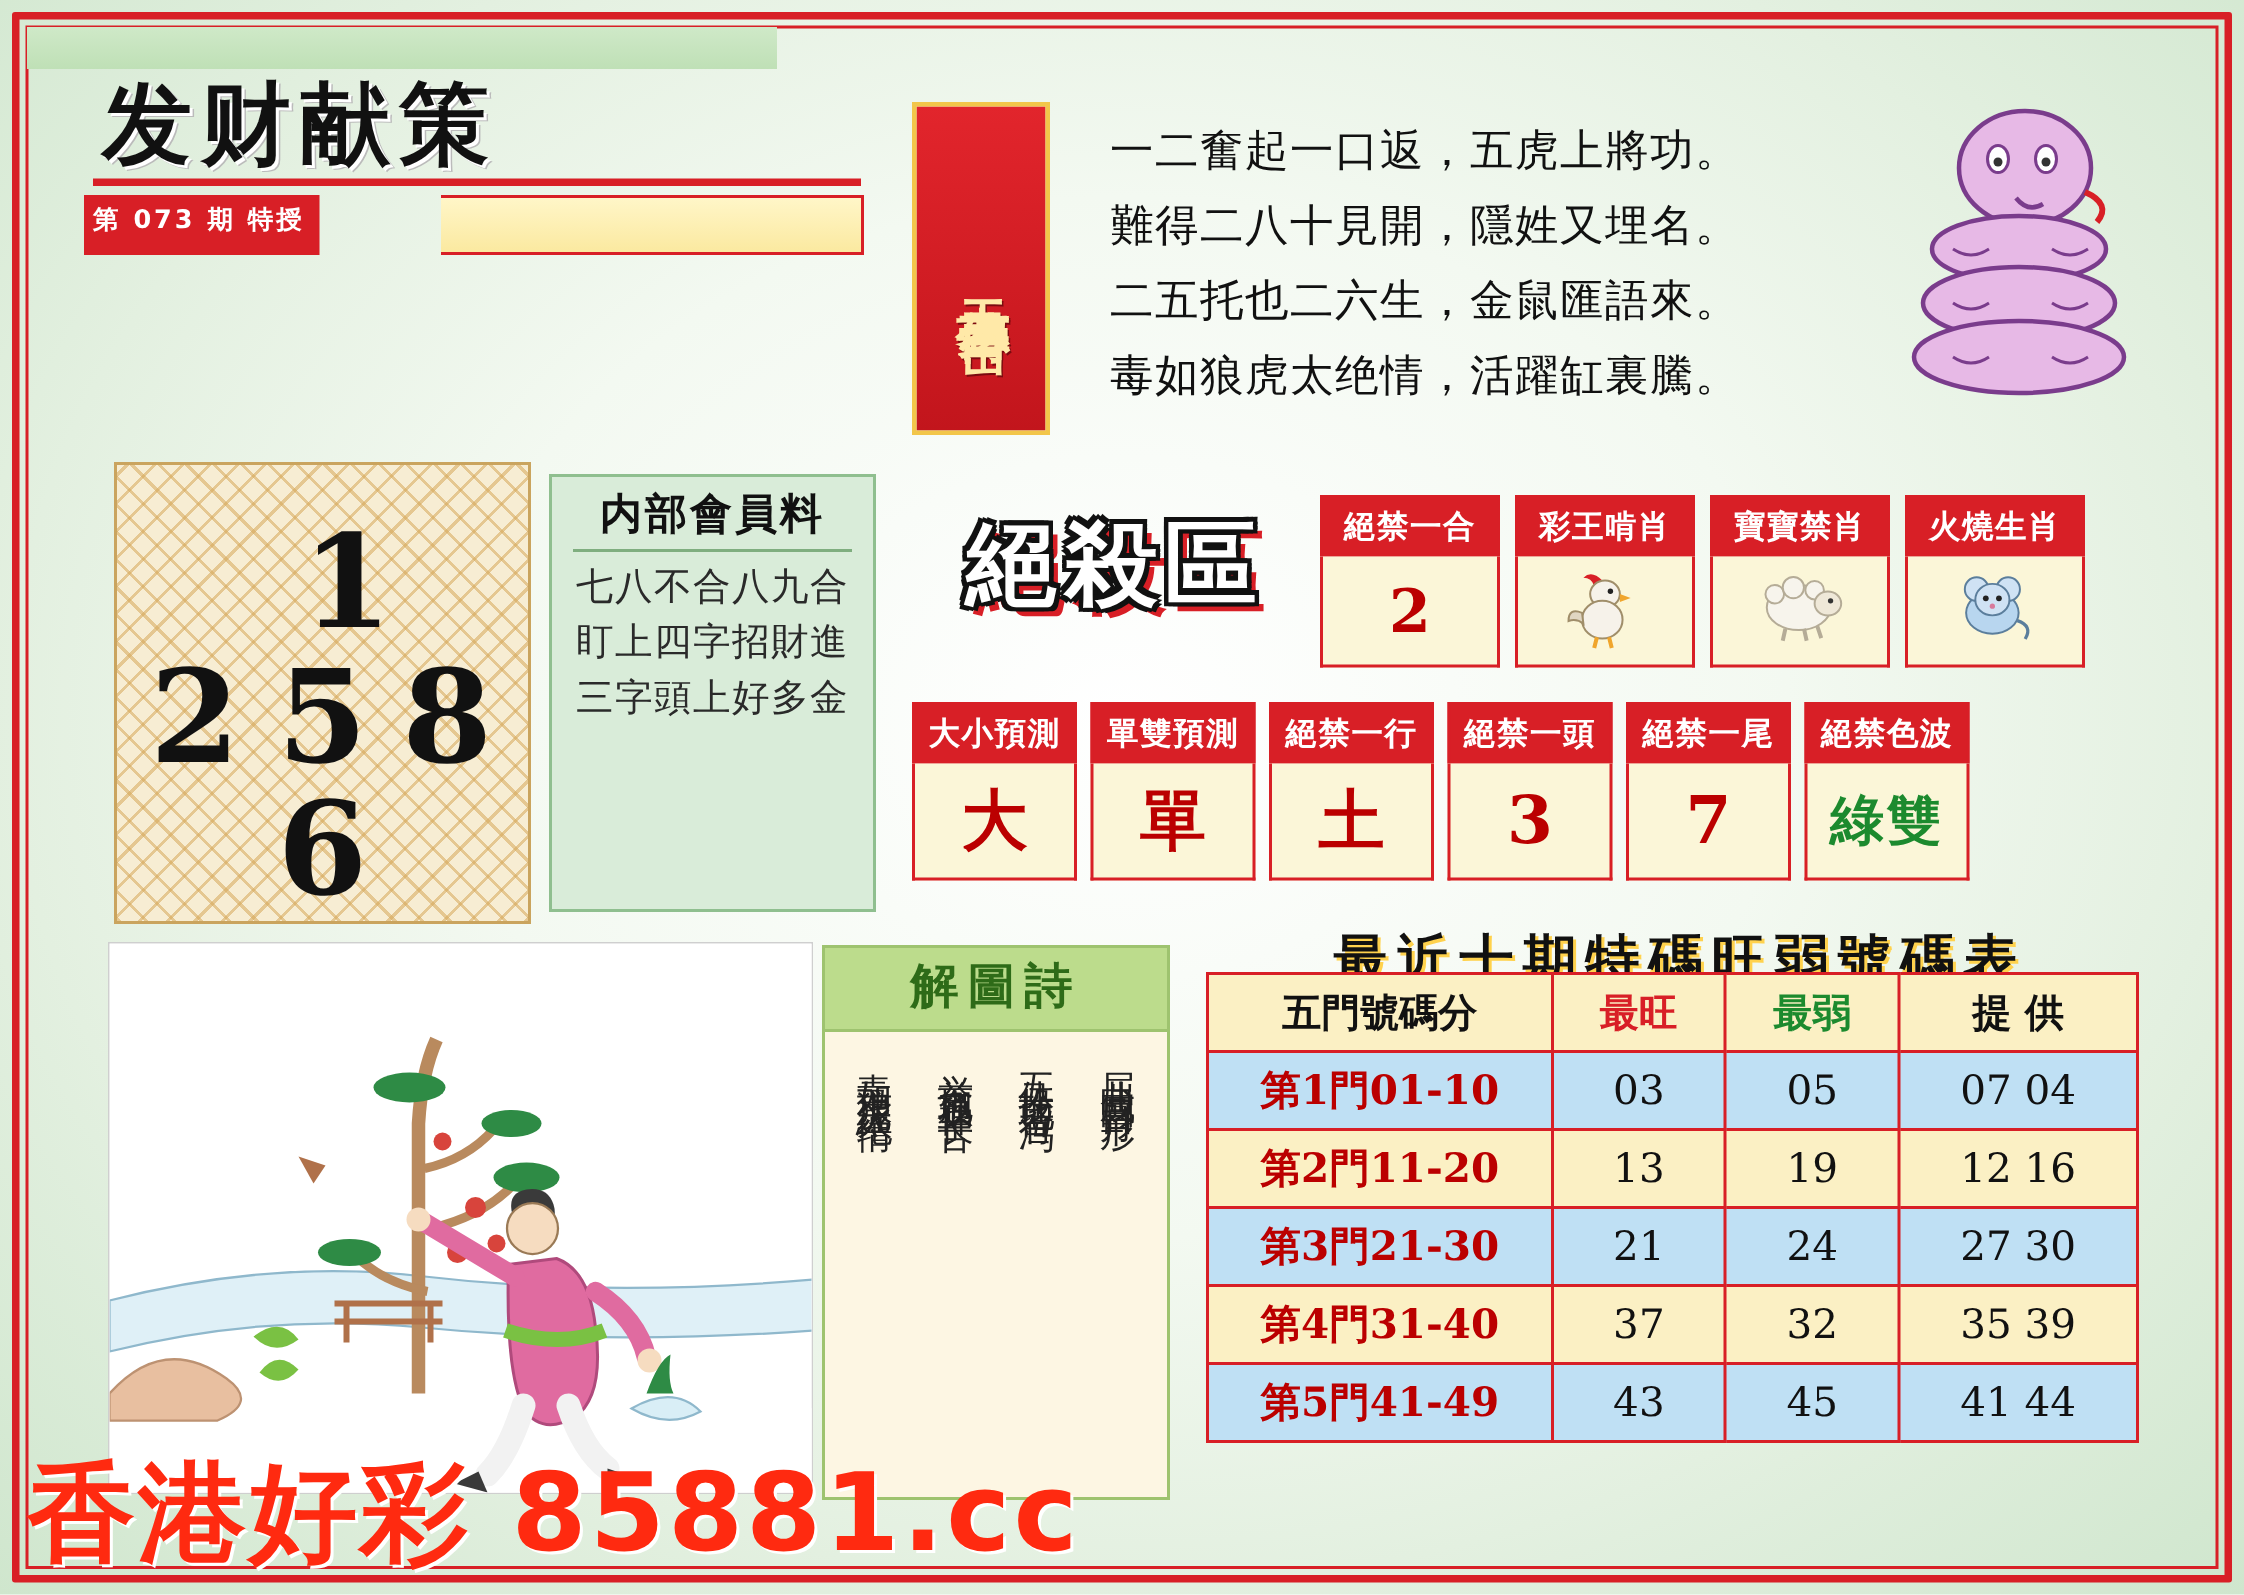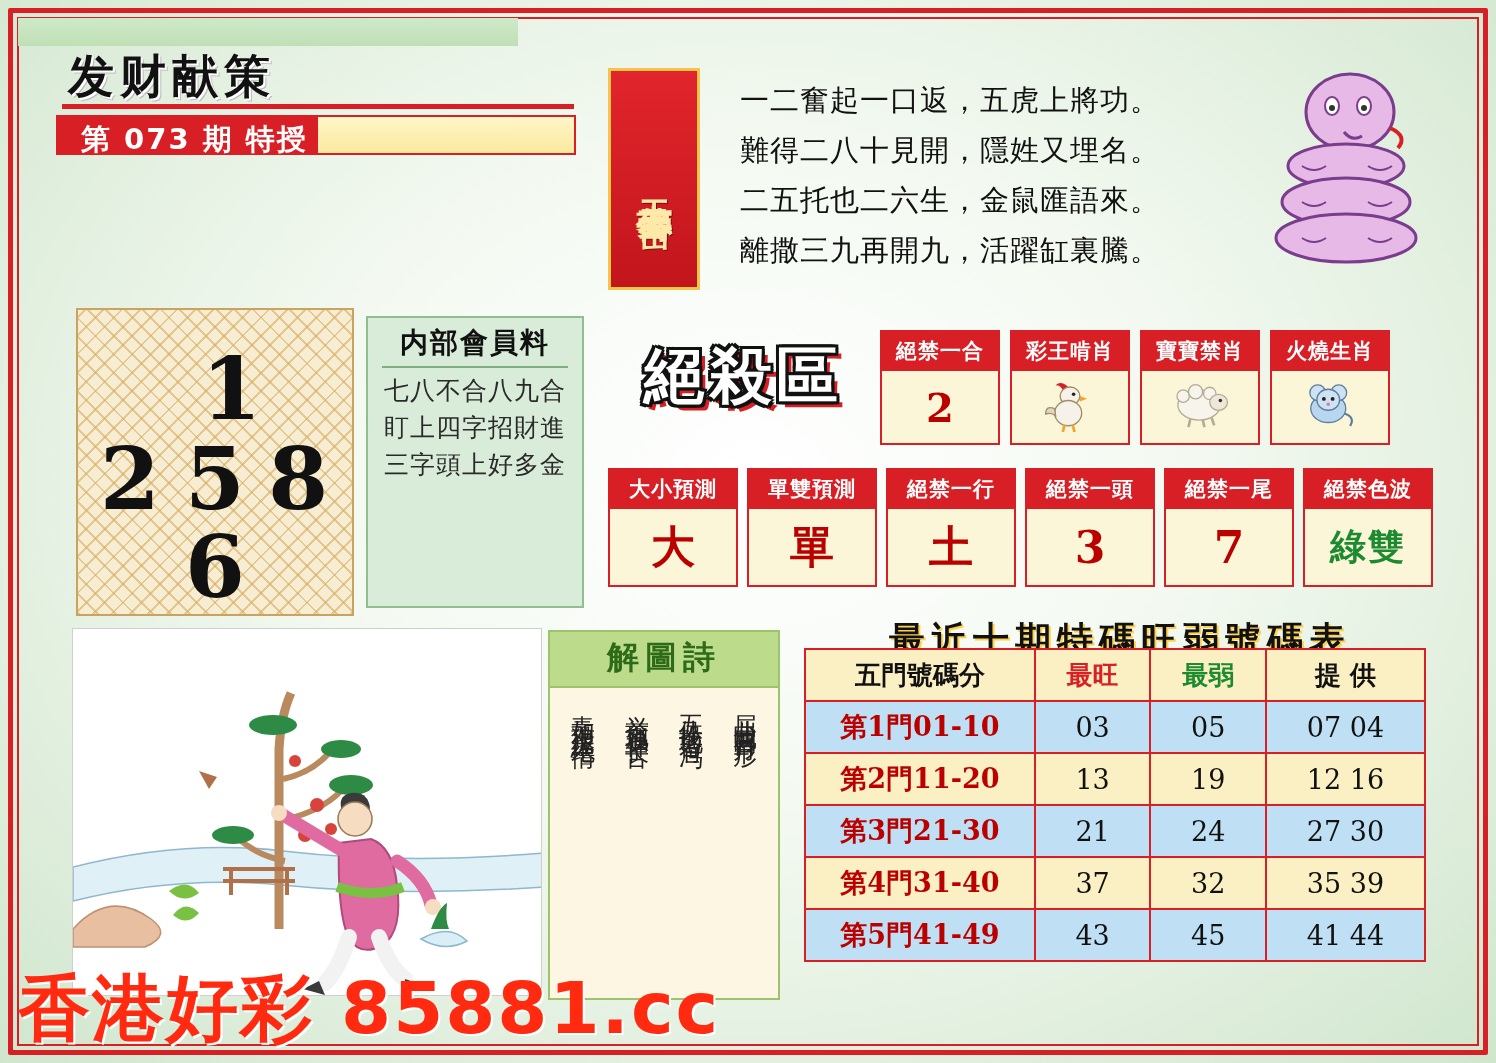--- a/index.html
+++ b/index.html
@@ -29,34 +29,34 @@
   
   .tl-band {
     position:absolute; left:18px; top:18px; width:500px; height:28px;
     background:linear-gradient(180deg,#cfe9c8,#bfe0b6);
   }
 
   
   .title-block { position:absolute; left:56px; top:52px; width:530px; }
   .main-title {
     font-family:"DejaVu Sans", sans-serif;
-    font-size:46px; font-weight:bold; letter-spacing:6px;
+    font-size:60px; font-weight:bold; letter-spacing:6px;
     color:#111; line-height:1.05;
     padding-left:12px;
     text-shadow:2px 2px 0 #ffffff, 3px 3px 0 #bbb;
   }
   .title-underline {
     height:5px; background:#d81f26; margin:4px 0 0 6px; width:512px;
   }
   .issue-row {
     position:relative; margin-top:6px; height:44px; width:520px;
   }
   .issue-red {
     position:absolute; left:0; top:0; height:40px; background:#d81f26;
-    color:#fff; font-size:29px; font-weight:bold; padding:5px 10px 0 25px;
+    color:#fff; font-size:17px; font-weight:bold; padding:5px 10px 0 6px;
     letter-spacing:2px; white-space:nowrap;
   }
   .issue-yellow {
     position:absolute; left:238px; top:0; height:40px; width:282px;
     background:linear-gradient(180deg,#fff6c8,#fbe9a0);
     border:2px solid #d81f26; border-left:none;
   }
   .issue-val {
     position:absolute; left:246px; top:4px; font-size:24px; color:#b00;
     font-weight:bold; letter-spacing:2px;
@@ -143,21 +143,21 @@
     letter-spacing:1px;
   }
   .zcard .zb {
     background:#fbf6d8; border:2px solid #d81f26; border-top:none;
     height:74px; display:flex; align-items:center; justify-content:center;
   }
   .zcard .znum { font-size:40px; font-weight:bold; color:#b00; font-family:"DejaVu Serif", serif; }
 
   
   .prow { position:absolute; left:608px; top:468px; display:flex; gap:9px; }
-  .pcard { width:130px; }
+  .pcard { width:110px; }
   .pcard .ph {
     background:#d81f26; color:#fff; font-size:21px; font-weight:bold;
     text-align:center; padding:5px 0 4px; border:2px solid #d81f26; letter-spacing:1px;
   }
   .pcard .pb {
     background:#fbf6d8; border:2px solid #d81f26; border-top:none;
     height:78px; display:flex; align-items:center; justify-content:center;
     font-family:"DejaVu Serif", serif; font-size:44px; font-weight:bold; color:#b00;
   }
   .pcard .pb.small { font-size:36px; letter-spacing:2px; }
@@ -237,21 +237,21 @@
   </div>
 
   <div class="plaque">
     <span>天書傳密</span>
   </div>
 
   <div class="poem">
     <div>一二奮起一口返，五虎上將功。</div>
     <div>難得二八十見開，隱姓又埋名。</div>
     <div>二五托也二六生，金鼠匯語來。</div>
-    <div>離撒三九再開九，活躍缸裏騰。</div>
+    <div>毒如狼虎太绝情，活躍缸裏騰。</div>
   </div>
 
   <div class="mascot">
     <svg viewBox="0 0 150 200" width="150" height="200">
       <ellipse cx="78" cy="42" rx="44" ry="38" fill="#e7b9e6" stroke="#7a3c8c" stroke-width="3"></ellipse>
       <ellipse cx="60" cy="36" rx="7" ry="9" fill="#fff" stroke="#7a3c8c" stroke-width="2"></ellipse>
       <ellipse cx="92" cy="36" rx="7" ry="9" fill="#fff" stroke="#7a3c8c" stroke-width="2"></ellipse>
       <circle cx="60" cy="38" r="3" fill="#333"></circle>
         <circle cx="92" cy="38" r="3" fill="#333"></circle>
       <path d="M72 62 q8 10 18 4" stroke="#7a3c8c" stroke-width="3" fill="none"></path>

